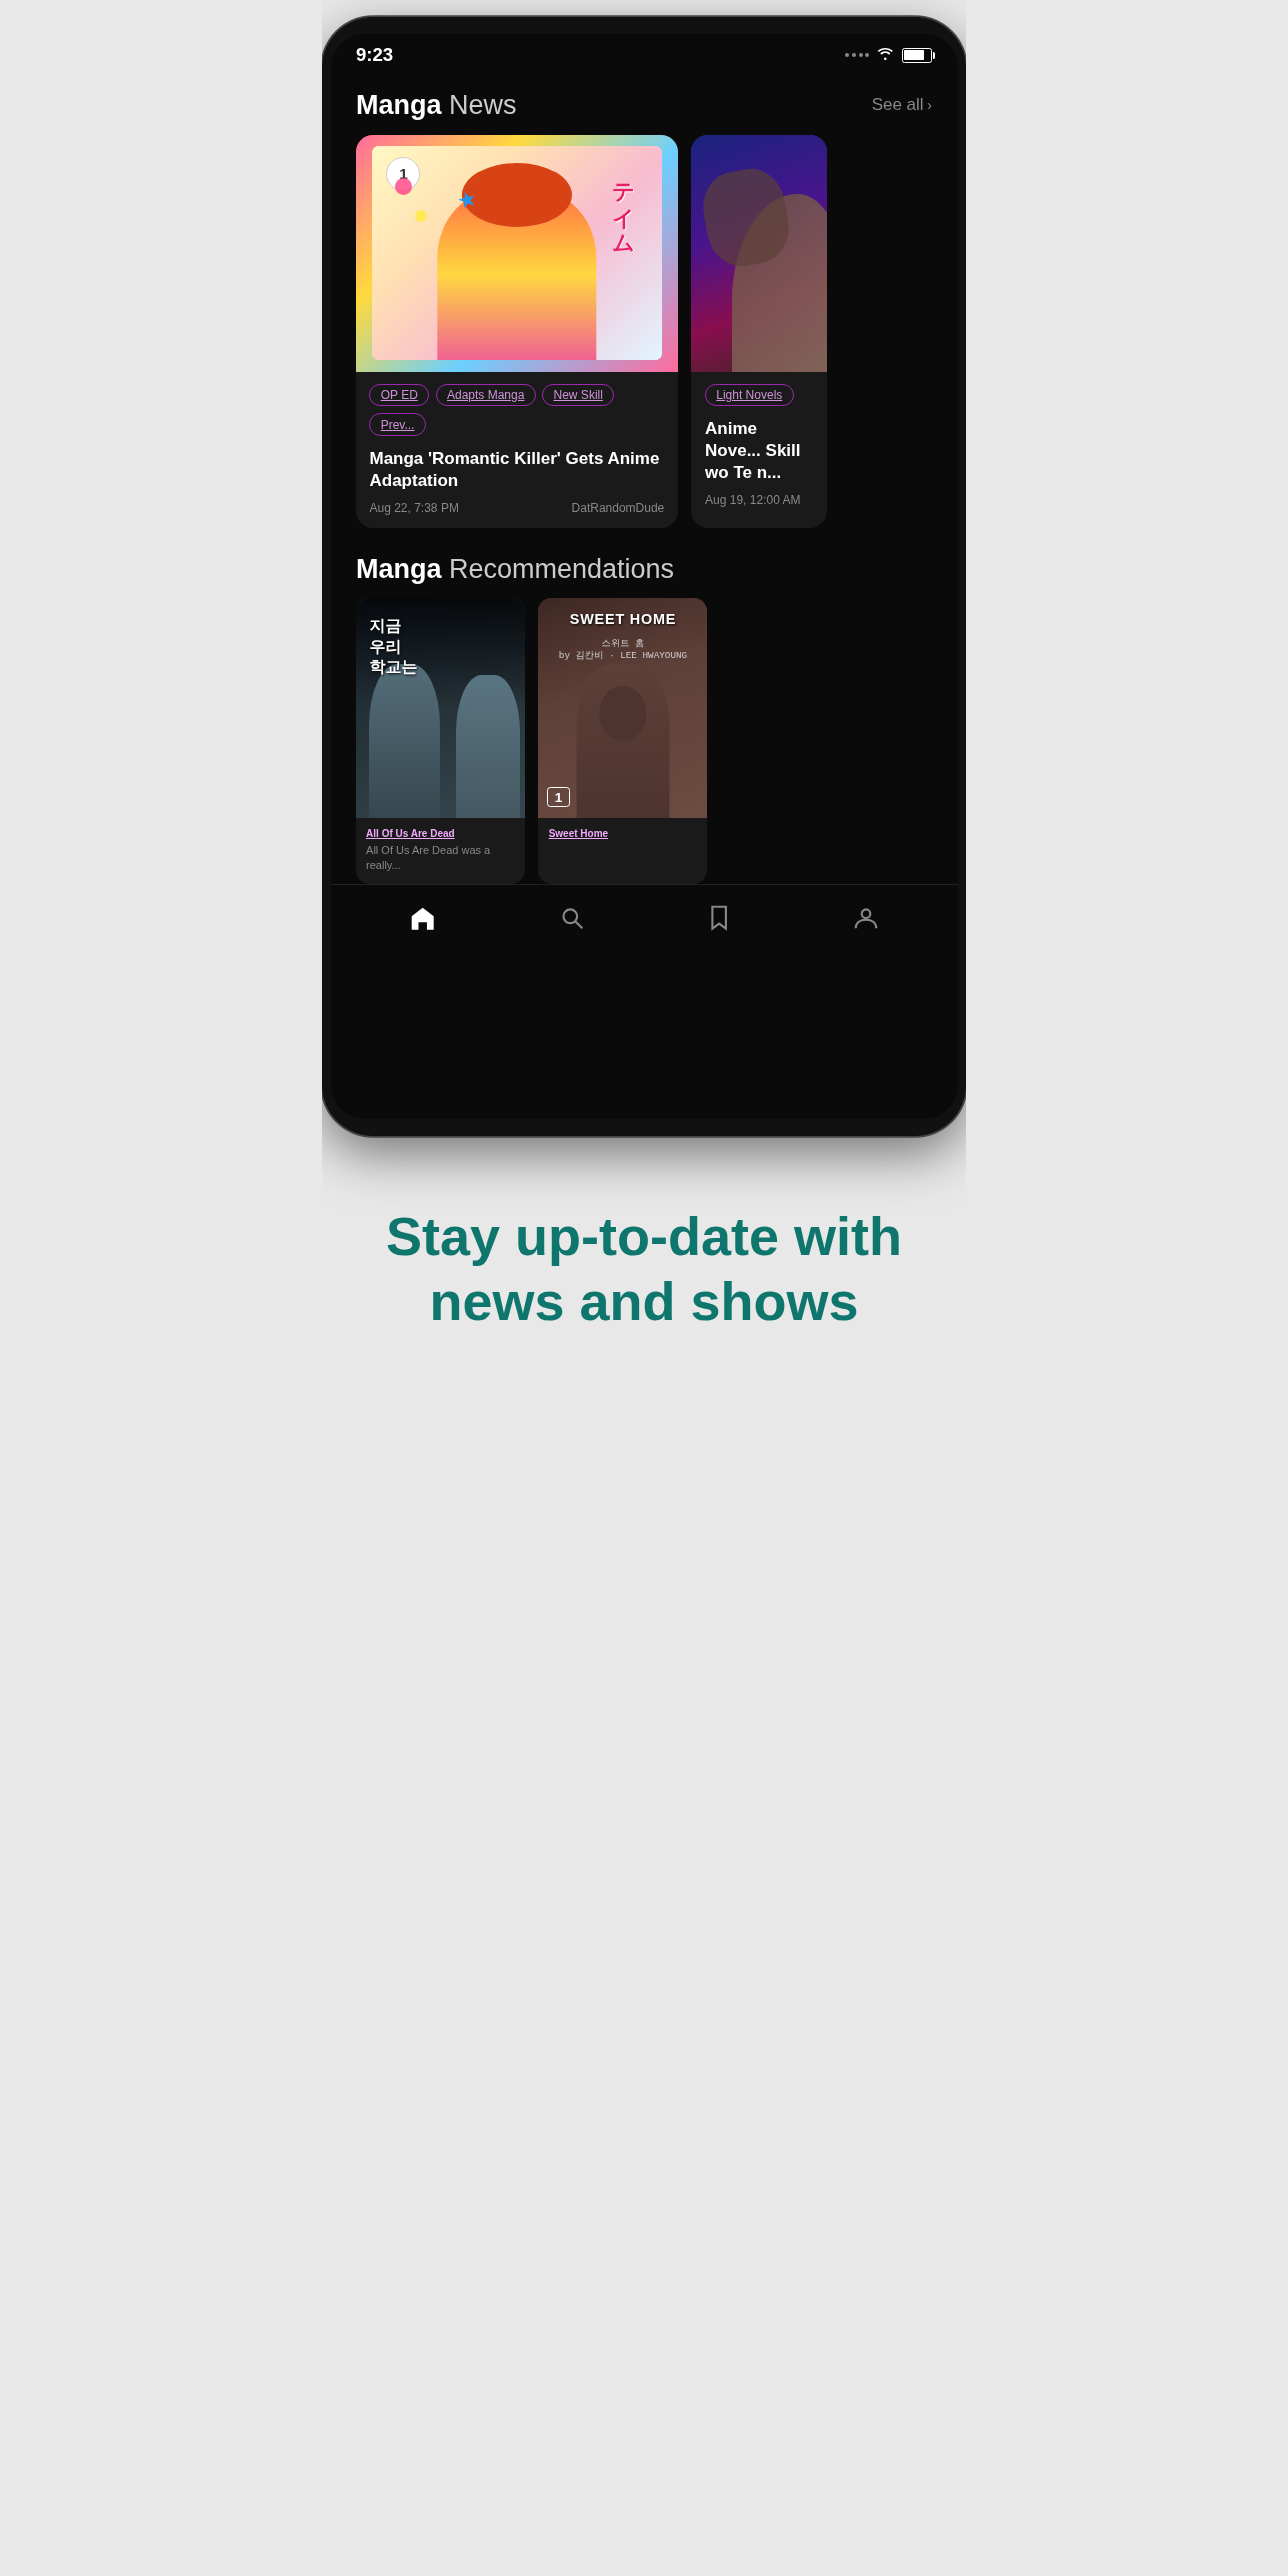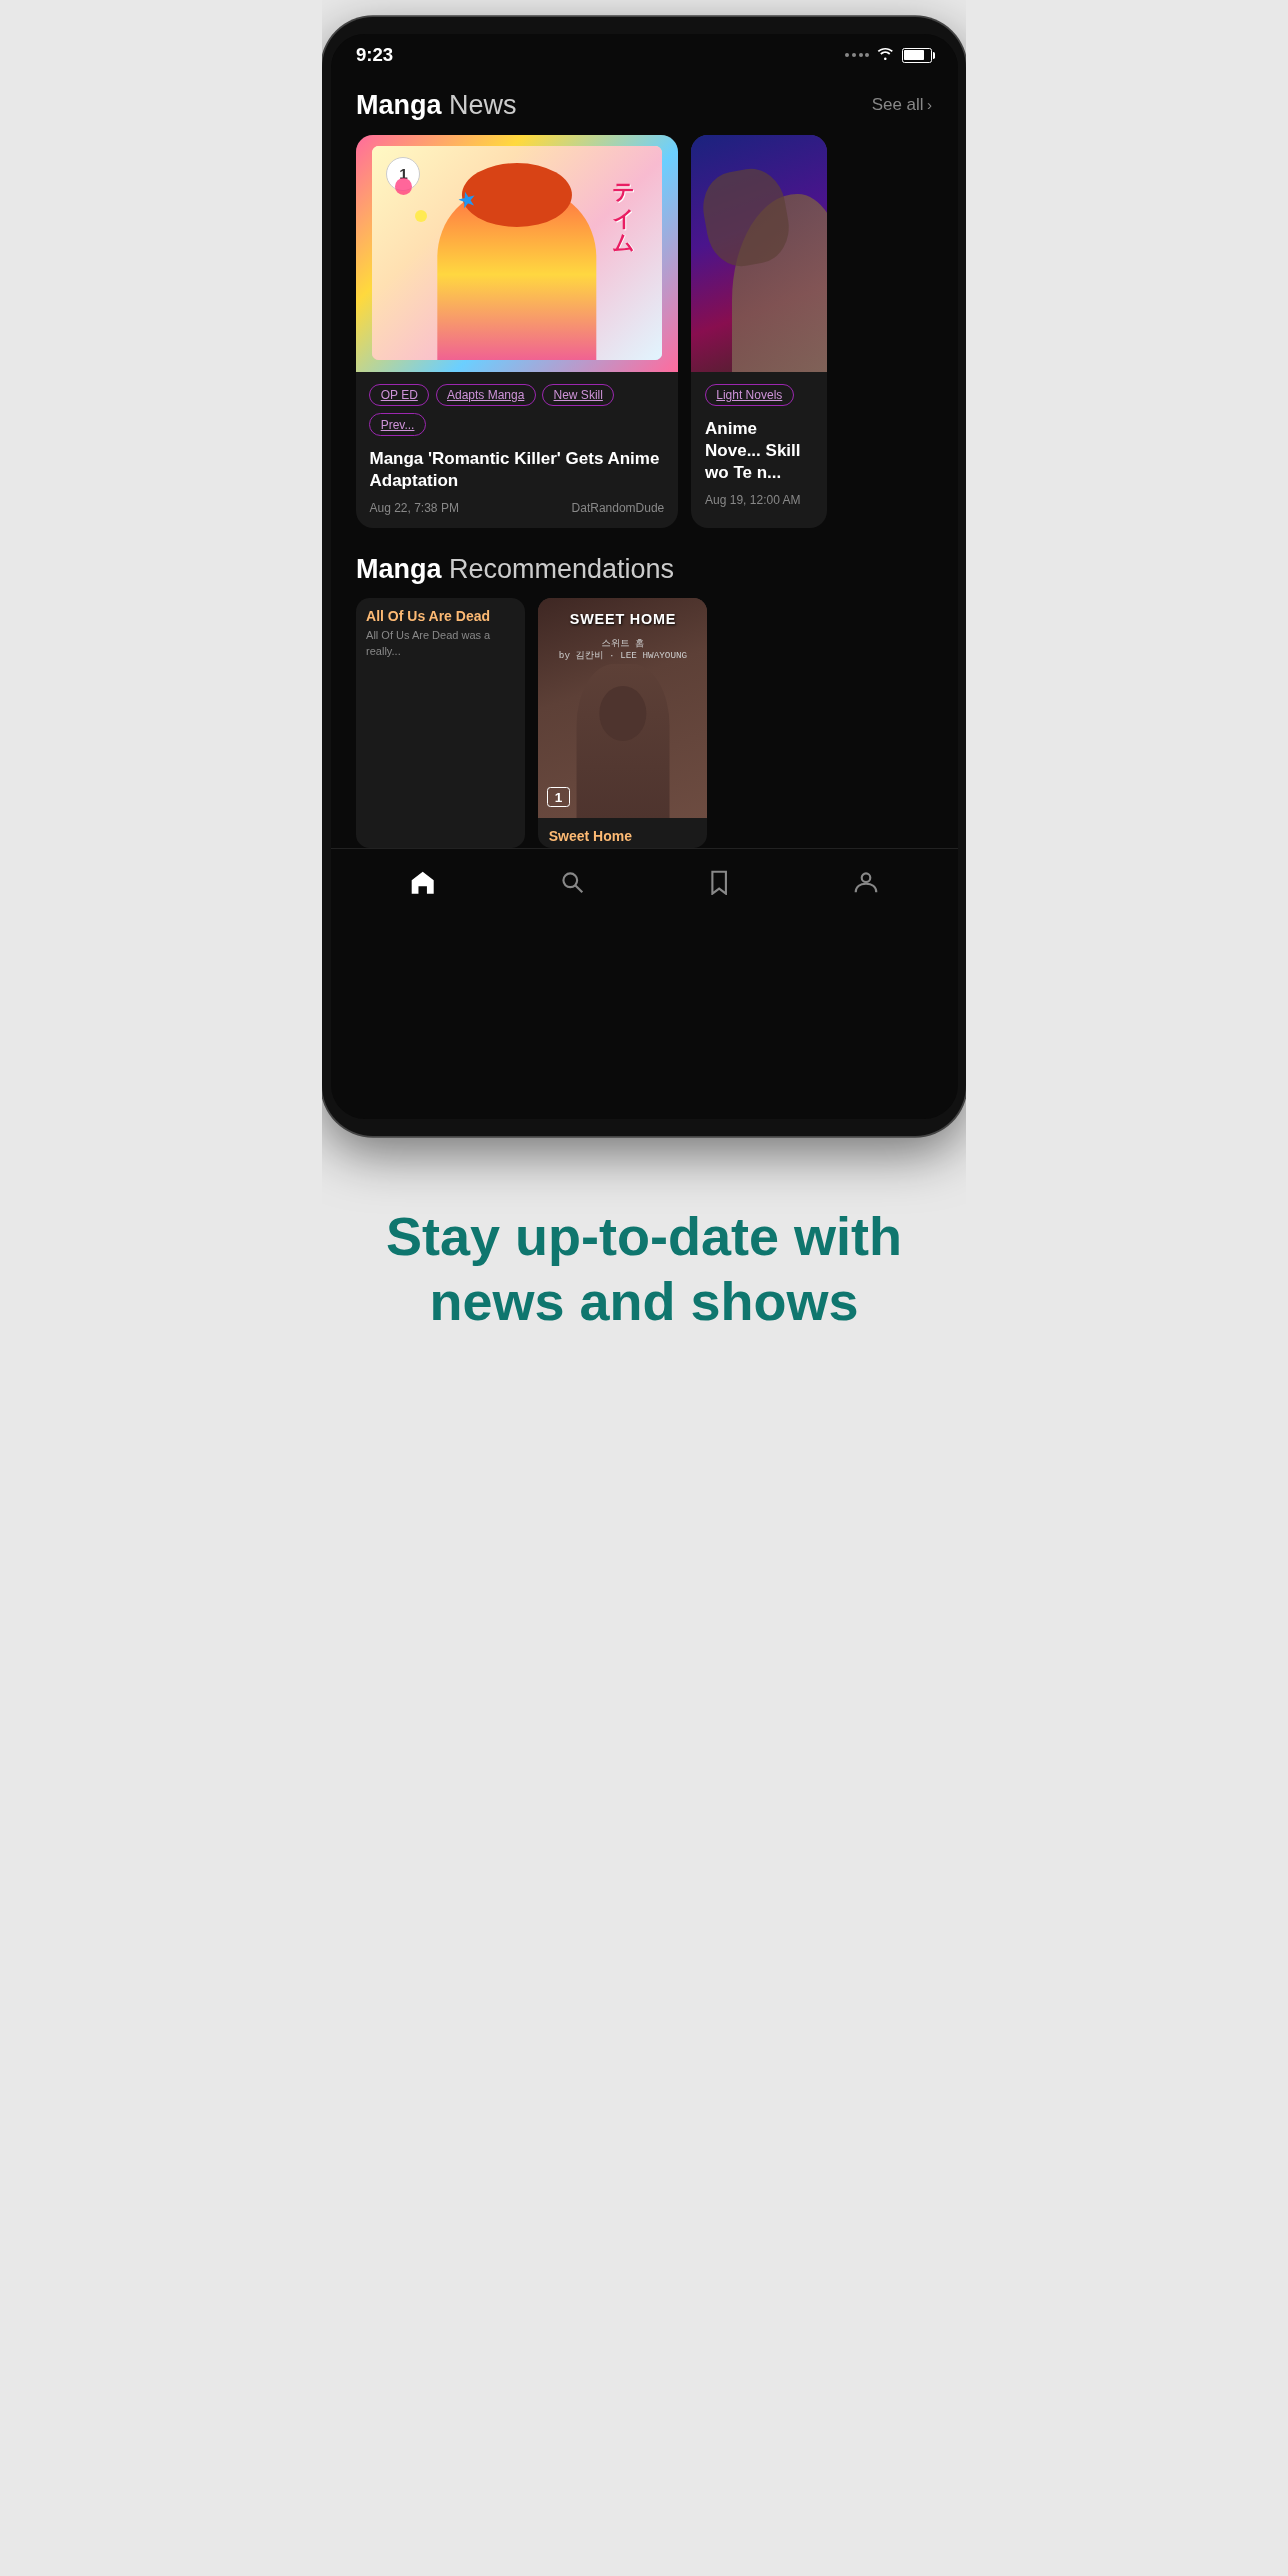--- a/index.html
+++ b/index.html
@@ -258,25 +258,26 @@
     }
 
     .rec-cover-3 {
       background: linear-gradient(160deg, #1a237e 0%, #283593 40%, #3949ab 100%);
       width: 100%; height: 100%;
       position: relative;
       overflow: hidden;
     }
 
     .rec-title {
-      color: #fdba74;
-      font-size: 14px;
+      color: #f0abfc;
+      font-size: 10px;
       font-weight: 700;
       padding: 8.5px 10.2px 3.4px;
       line-height: 1.3;
+      text-decoration: underline;
     }
 
     .rec-desc {
       color: #888;
       font-size: 11px;
       padding: 0 10.2px 10.2px;
       line-height: 1.4;
       display: -webkit-box;
       -webkit-line-clamp: 2;
       -webkit-box-orient: vertical;
@@ -420,20 +421,32 @@
         <div class="section-header">
           <div class="section-title">
             <span class="bold">Manga</span>
             <span class="light">Recommendations</span>
           </div>
         </div>
 
         <div class="recs-scroll">
 
           <div class="rec-card">
+            <div class="rec-card-image">
+              <div class="rec-cover-1" style="height:220px;">
+                <div style="position:absolute;inset:0;background:linear-gradient(160deg,#1b2838 0%,#263238 50%,#37474f 100%);"></div>
+
+                <div style="position:absolute;top:0;left:0;right:0;height:50%;background:linear-gradient(180deg,rgba(0,0,0,0.8) 0%,transparent 100%);"></div>
+
+                <div style="position:absolute;bottom:0;left:8%;width:42%;height:70%;background:linear-gradient(180deg,#546e7a 0%,#37474f 100%);border-radius:40% 40% 0 0;"></div>
+                <div style="position:absolute;bottom:0;right:3%;width:38%;height:65%;background:linear-gradient(180deg,#607d8b 0%,#455a64 100%);border-radius:40% 40% 0 0;opacity:0.9;"></div>
+
+                <div style="position:absolute;top:8%;left:8%;color:white;font-size:16px;font-weight:700;line-height:1.3;text-shadow:0.8px 0.8px 2.5px black;">지금<br>우리<br>학교는</div>
+              </div>
+            </div>
             <div class="rec-title">All Of Us Are Dead</div>
             <div class="rec-desc">All Of Us Are Dead was a really...</div>
           </div>
 
           <div class="rec-card">
             <div class="rec-card-image">
               <div class="rec-cover-2" style="height:220px;">
                 <div style="position:absolute;inset:0;background:linear-gradient(160deg,#3e2723 0%,#5d4037 40%,#6d4c41 100%);"></div>
 
                 <div style="position:absolute;top:6%;left:50%;transform:translateX(-50%);color:white;font-size:14.4px;font-weight:800;text-align:center;white-space:nowrap;text-shadow:0.8px 0.8px 2.5px black;letter-spacing:0.8px;">SWEET HOME</div>

